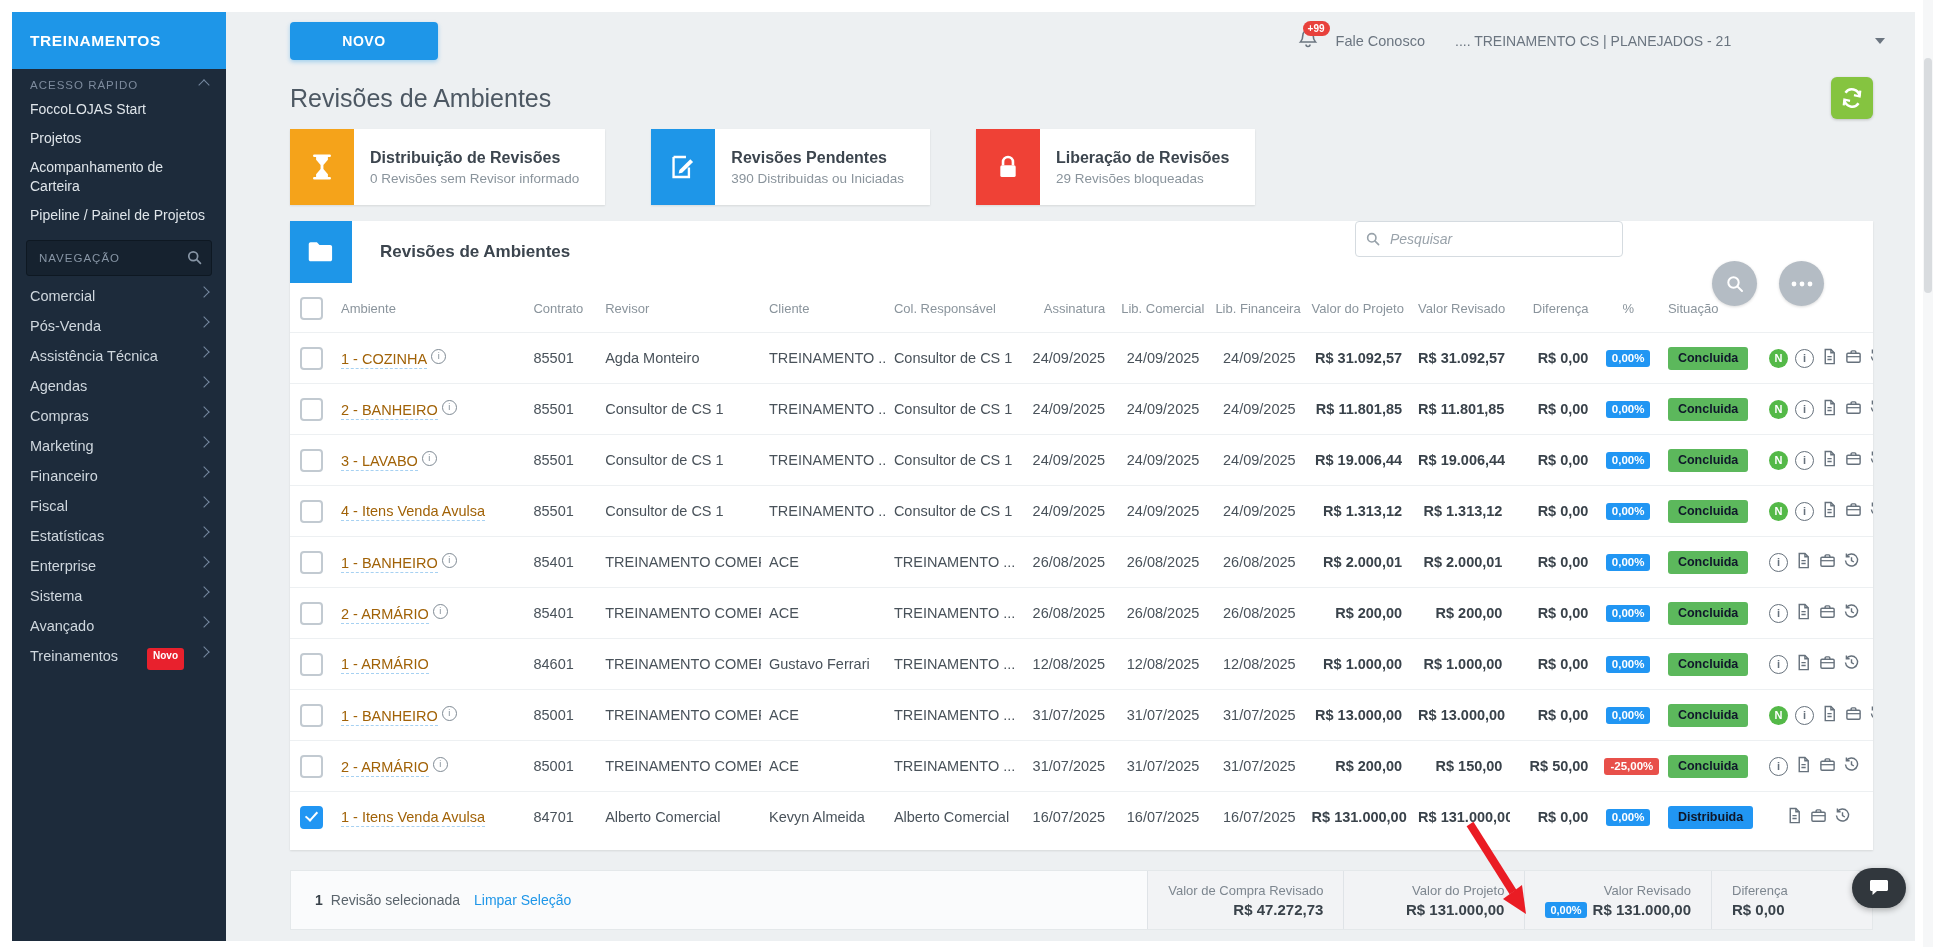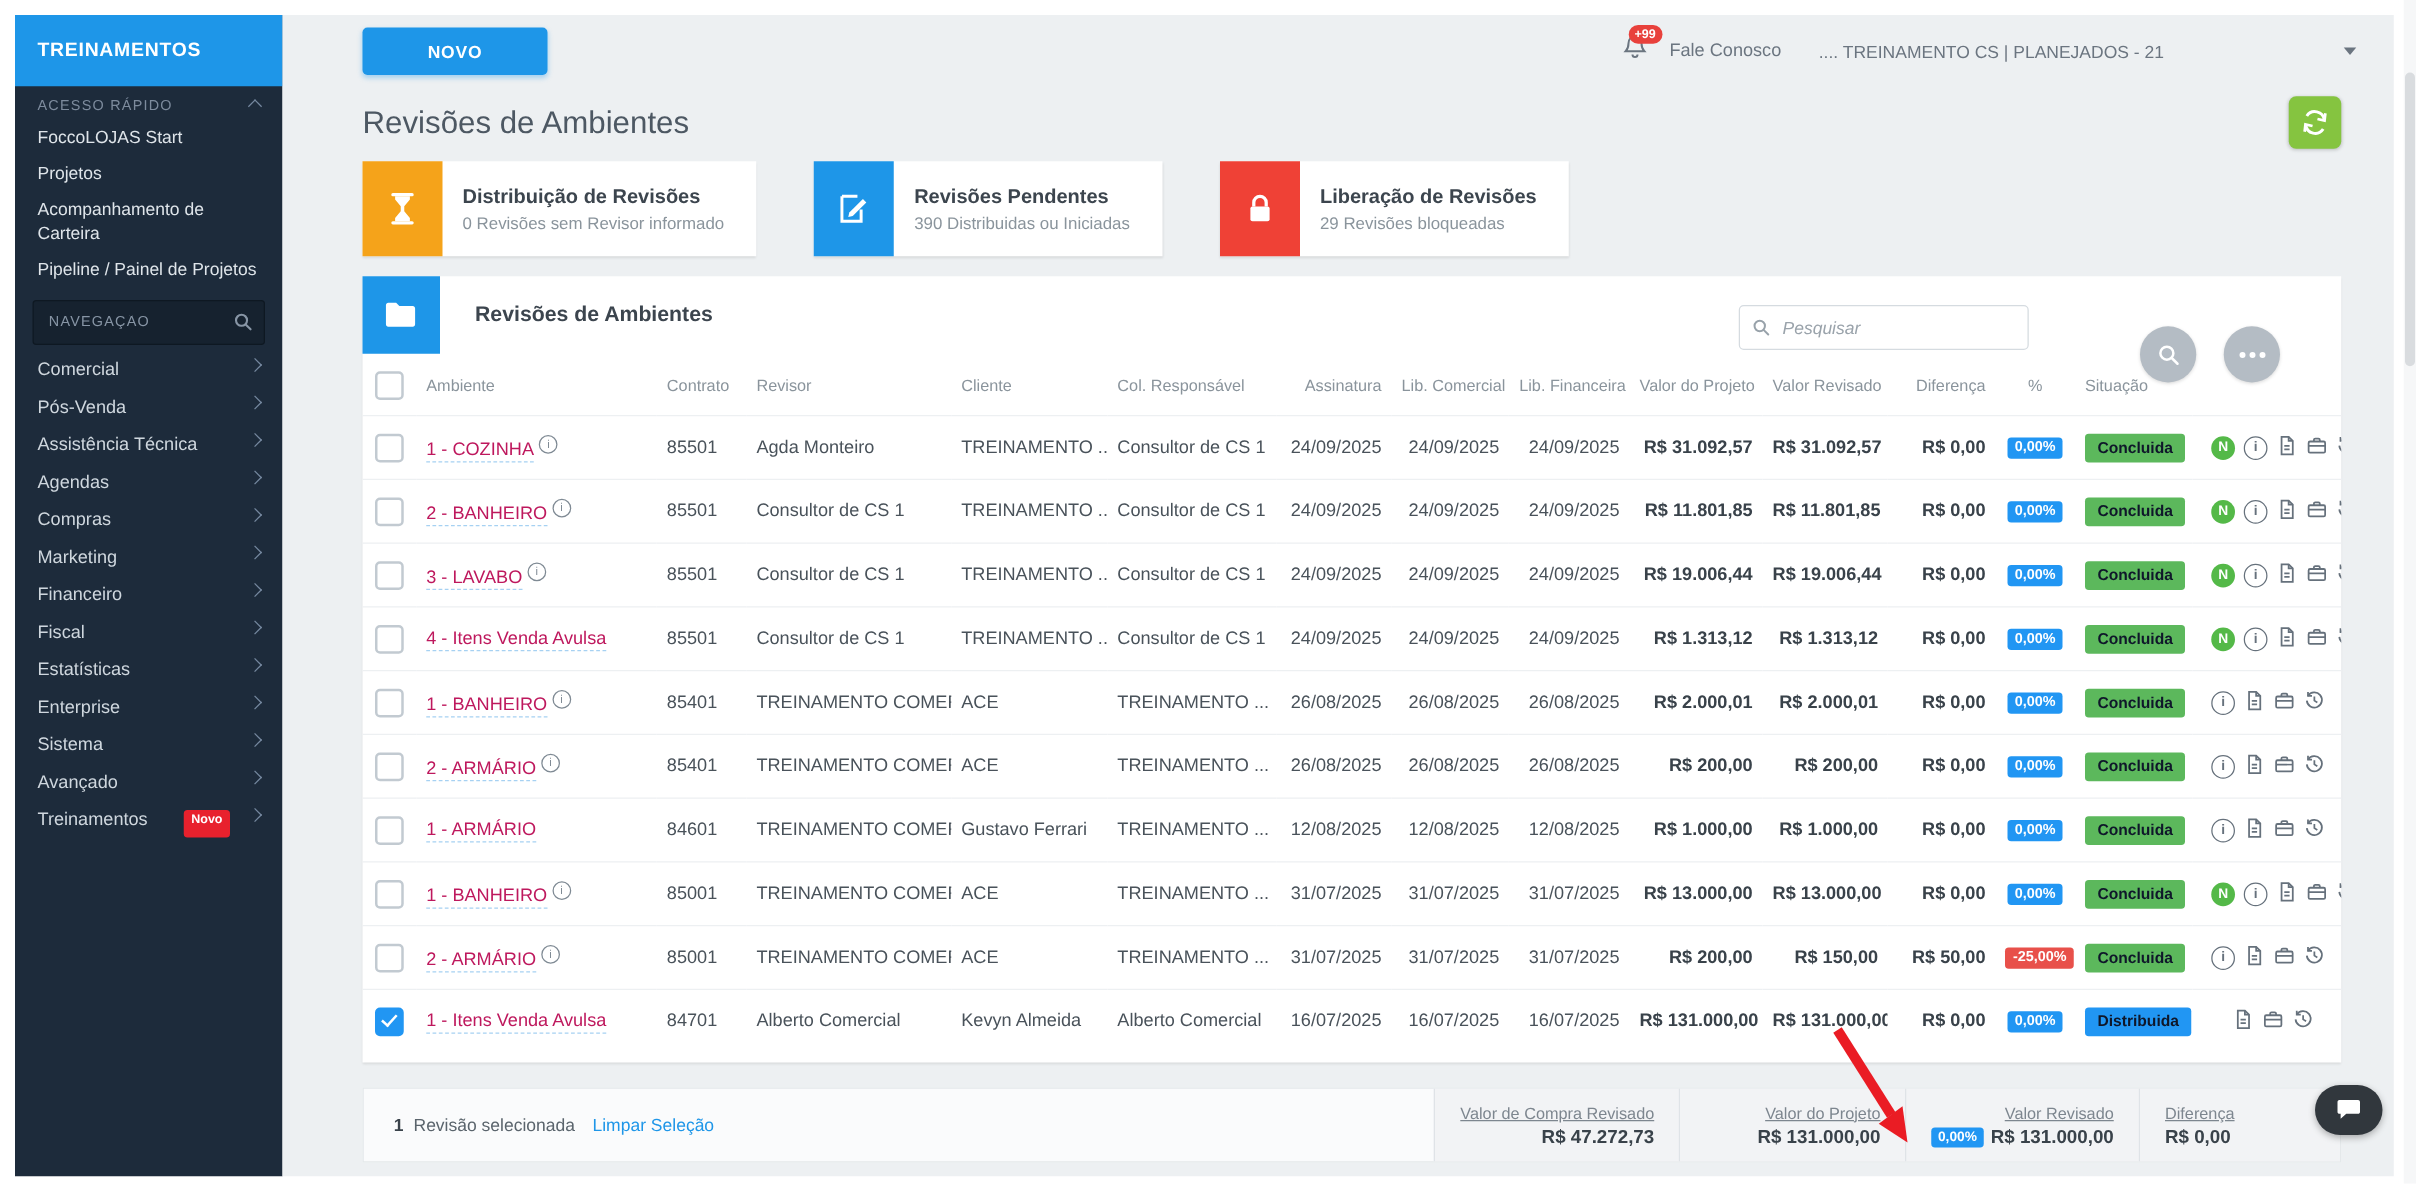--- a/index.html
+++ b/index.html
@@ -71,21 +71,21 @@
   .card-title{font-size:16px;font-weight:bold;color:#3c454e;}
   .card-sub{font-size:13.5px;color:#8a949c;margin-top:4px;}
 
   
   .panel{background:#fff;margin-top:16px;position:relative;box-shadow:0 1px 2px rgba(0,0,0,.1);
     padding-bottom:8px;}
   .panel-head{height:62px;display:flex;align-items:center;}
   .panel-tile{width:62px;height:62px;background:#1e96e8;flex:none;display:flex;
     align-items:center;justify-content:center;}
   .panel-title{font-size:17px;font-weight:bold;color:#3c454e;margin-left:28px;}
-  .panel-search{position:absolute;right:250px;top:23px;width:232px;margin-left:40px;}
+  .panel-search{position:absolute;right:250px;top:0;width:268px;margin-left:40px;}
   .panel-search input{width:100%;box-sizing:border-box;height:36px;border:1px solid #d5dbe0;
     border-radius:4px;padding:0 12px 0 34px;font-size:14px;font-style:italic;color:#6b7580;
     outline:none;font-family:"Liberation Sans",sans-serif;}
   .panel-search input::placeholder{color:#9aa3ab;}
   .panel-search .mag{position:absolute;left:10px;top:10px;}
   .fab{position:absolute;width:45px;height:45px;border-radius:50%;background:#b4bcc4;
     display:flex;align-items:center;justify-content:center;cursor:pointer;z-index:5;
     box-shadow:0 1px 3px rgba(0,0,0,.15);}
   .fab.search{right:116px;top:40px;}
   .fab.more{right:49px;top:40px;}
@@ -96,21 +96,21 @@
   td{font-size:14.5px;color:#49525a;padding:0 8px;height:50px;border-top:1px solid #edf0f2;
     white-space:nowrap;overflow:hidden;}
   .a-r{text-align:right;} .a-c{text-align:center;} .a-l{text-align:left;}
   .c-cb{text-align:center;}
   td.money{font-weight:bold;color:#39424a;}
   .cb{position:relative;display:inline-block;width:19px;height:19px;border:2px solid #c2cad1;
     border-radius:4px;vertical-align:middle;cursor:pointer;background:#fff;}
   .cb.checked{background:#2196f3;border-color:#2196f3;}
   .cb.checked::after{content:'';position:absolute;left:5.5px;top:1.5px;width:5px;height:10px;
     border:solid #fff;border-width:0 2.4px 2.4px 0;transform:rotate(42deg);}
-  .amb-link{color:#be185d;cursor:pointer;border-bottom:1px dashed #a6d1f2;padding-bottom:1px;}
+  .amb-link{color:#a16207;cursor:pointer;border-bottom:1px dashed #a6d1f2;padding-bottom:1px;}
   .sup-info{display:inline-block;width:13px;height:13px;border:1px solid #7f8a94;border-radius:50%;
     color:#7f8a94;font-size:9px;line-height:13px;text-align:center;vertical-align:super;
     margin-left:4px;cursor:pointer;}
   .pct{display:inline-block;background:#2196f3;color:#fff;font-size:11.5px;font-weight:bold;
     border-radius:3px;padding:2.5px 6px;}
   .pct.neg{background:#e8504a;}
   .status{display:inline-block;color:#0f172a;font-size:12.5px;font-weight:bold;border-radius:3px;
     padding:4.5px 10px;}
   .status.ok{background:#5cb85c;}
   .status.dist{background:#2196f3;}
@@ -125,21 +125,21 @@
 
   
   .bottombar{margin-top:20px;background:#fafbfc;border:1px solid #e4e8ea;display:flex;
     align-items:stretch;height:58px;}
   .sel-left{display:flex;align-items:center;gap:8px;padding:0 24px;font-size:14px;color:#5a646c;flex:1;}
   .sel-count{font-weight:bold;color:#39424a;}
   .clear-link{color:#1e96e8;cursor:pointer;margin-left:6px;}
   .sum-cell{border-left:1px solid #dfe3e7;background:#f2f3f5;padding:9px 20px;min-width:140px;
     display:flex;flex-direction:column;justify-content:center;text-align:right;}
   .sum-cell.last{text-align:left;min-width:120px;}
-  .sum-label{font-size:13px;color:#7d868f;text-decoration:underline;}
+  .sum-label{font-size:13px;color:#7d868f;}
   .sum-value{font-size:15px;font-weight:bold;color:#39424a;margin-top:3px;}
   .sum-badge{display:inline-block;background:#2196f3;color:#fff;font-size:11px;font-weight:bold;
     border-radius:3px;padding:2px 5px;margin-right:6px;vertical-align:1px;}
 
   .actions{display:flex;justify-content:flex-end;gap:44px;padding:18px 56px 0 0;}
   .action{font-size:14px;font-weight:bold;letter-spacing:.4px;cursor:pointer;}
   .action.primary{color:#1a8fe3;}
   .action.disabled{color:#aab2ba;cursor:default;}
 
   

